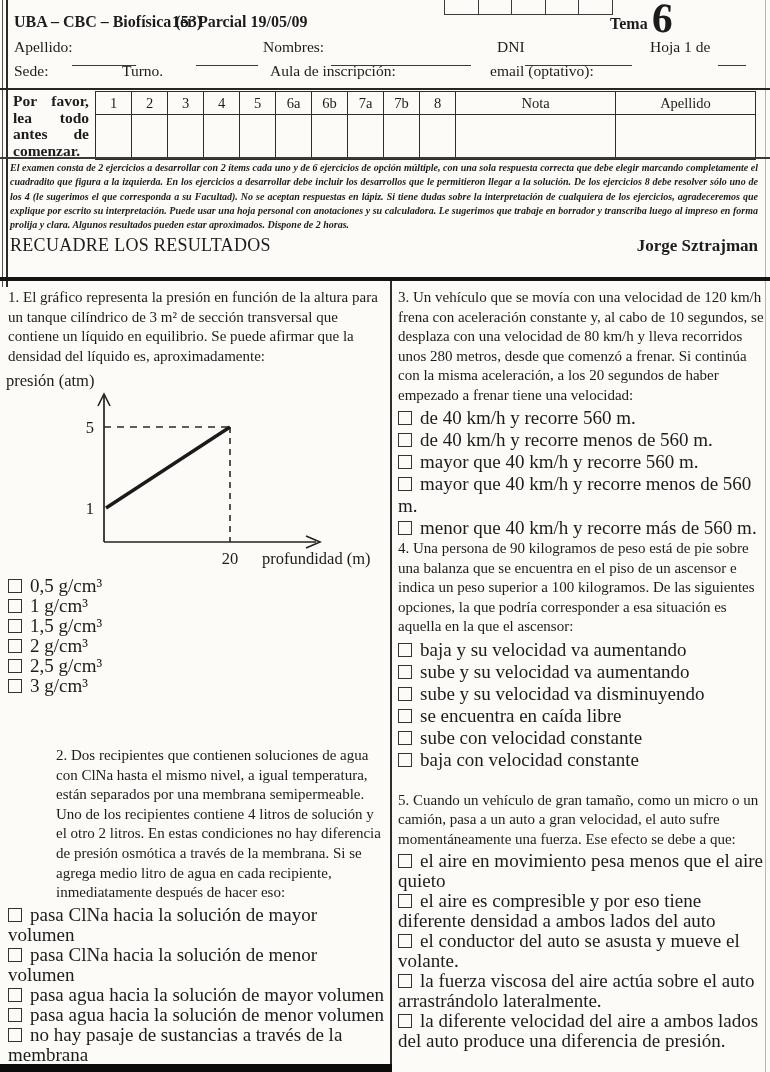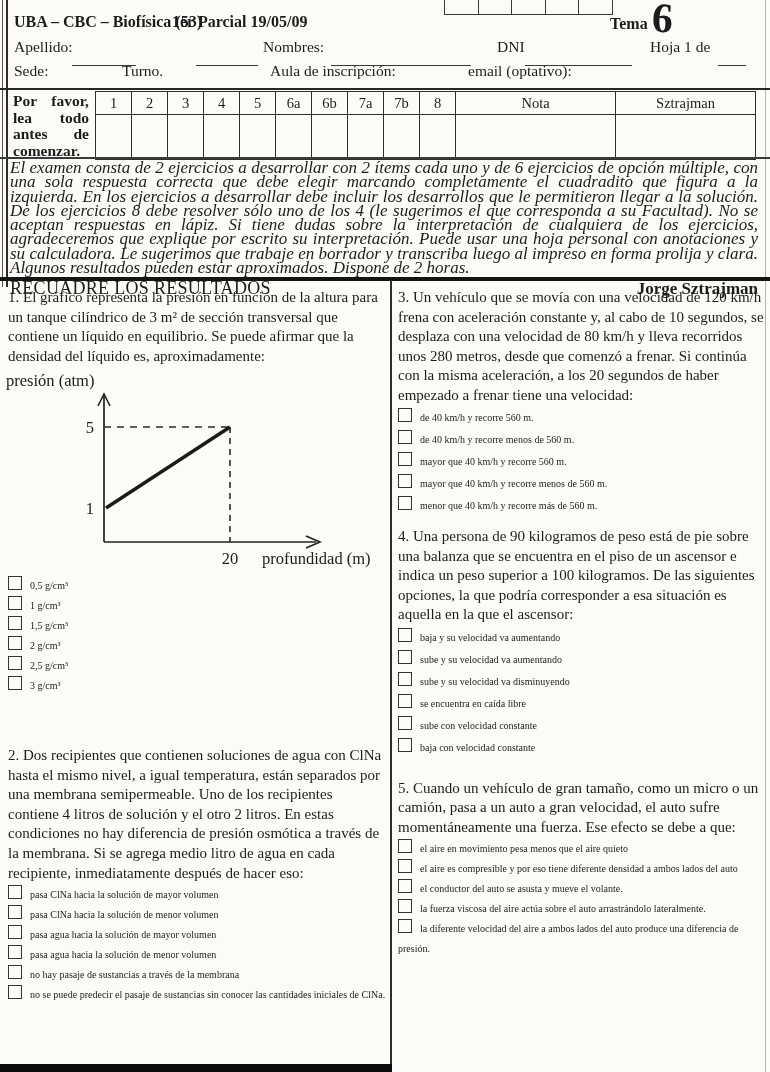--- a/index.html
+++ b/index.html
@@ -31,38 +31,38 @@
   .notice { position:absolute; left:13px; top:93px; width:76px; font-weight:bold;
             font-size:15.5px; line-height:16.5px; text-align:justify; }
   table.grading { position:absolute; left:95px; top:91px; border-collapse:collapse; table-layout:fixed; }
   table.grading td { border:1.6px solid #2e2e2e; text-align:center; padding:0; font-size:14.5px; }
   tr.g-head td { height:22px; }
   tr.g-body td { height:44px; }
   .grading-divider { position:absolute; top:157px; left:0; width:770px; height:1.5px; background:#3a3a3a; }
 
   
   .instructions { position:absolute; left:10px; top:161px; width:748px; }
-  .instr-body { font-weight:normal; font-style:italic; font-size:17px; line-height:14.3px; text-align:justify; }
+  .instr-body { font-weight:bold; font-style:italic; font-size:10px; line-height:14.3px; text-align:justify; }
   .instr-foot { display:flex; justify-content:space-between; align-items:center; margin-top:3px;gap:24px; }
   .recuadre { font-size:18px; letter-spacing:0.3px; }
   .author { font-size:17px;font-weight:bold; }
   .instr-divider { position:absolute; top:277px; left:0; width:770px; height:4px; background:#141414; }
 
   
   .col-divider { position:absolute; left:390px; top:281px; width:1.5px; height:791px; background:#2d2d2d; }
   .col-left  { position:absolute; left:8px;  top:288px; width:378px; font-size:15px; line-height:19.6px; }
   .col-right { position:absolute; left:398px; top:288px; width:366px; font-size:15px; line-height:19.5px;font-family:Liberation Serif, serif; }
   .qtext { margin:0; }
   .opts { margin-top:2px; }
-  .opt { line-height:20px; font-size:10px; }
+  .opt { line-height:20px; font-size:19px; }
   .opts-wide .opt { line-height:22px; }
   .cb { display:inline-block; width:12px; height:12px; border:1.4px solid #333;
         margin-right:8px; vertical-align:-1px; background:transparent; }
-  .q2 { margin-top:50px; }
-  .q4 { margin-top:10px; }
+  .q2 { margin-top:50px;margin-left:48px; }
+  .q4 { }
   .q5 { margin-top:20px; }
   .graph { margin:4px 0 0 -4px; }
   .graph svg text { font-family:"Liberation Serif", serif; fill:#1c1c1c; }
 </style>
 </head>
 <body>
 
 <div class="page">
 
   <div class="edge-left-outer"></div>
@@ -92,21 +92,21 @@
     <span class="blank" style="left:525px; top:50px; width:107px;"></span>
     <span class="h-abs h-label" style="left:650px; top:38px;">Hoja 1 de</span>
     <span class="blank" style="left:718px; top:50px; width:28px;"></span>
 
     <span class="h-abs h-label" style="left:14px; top:62px;">Sede:</span>
     <span class="blank" style="left:52px; top:74px; width:40px;"></span>
     <span class="h-abs h-label" style="left:122px; top:62px;">Turno.</span>
     <span class="blank" style="left:170px; top:74px; width:70px;"></span>
     <span class="h-abs h-label" style="left:270px; top:62px;">Aula de inscripción:</span>
     <span class="blank" style="left:408px; top:74px; width:34px;"></span>
-    <span class="h-abs h-label" style="left:468px; top:62px;font-family:Liberation Serif, serif;">email (optativo):</span>
+    <span class="h-abs h-label" style="left:490px; top:62px;font-family:Liberation Serif, serif;">email (optativo):</span>
     <span class="blank" style="left:582px; top:74px; width:84px;"></span>
   </div>
   <div class="header-divider"></div>
 
   <div class="notice">Por favor, lea todo antes de comenzar.</div>
   <table class="grading">
     <colgroup>
       <col style="width:36px">
         <col style="width:36px">
         <col style="width:36px">
@@ -126,21 +126,21 @@
       <td>2</td>
       <td>3</td>
       <td>4</td>
       <td>5</td>
       <td>6a</td>
       <td>6b</td>
       <td>7a</td>
       <td>7b</td>
       <td>8</td>
       <td>Nota</td>
-      <td>Sztrajman</td>
+      <td>Apellido</td>
     </tr>
     <tr class="g-body">
       <td></td>
       <td></td>
       <td></td>
       <td></td>
       <td></td>
       <td></td>
       <td></td>
       <td></td>

